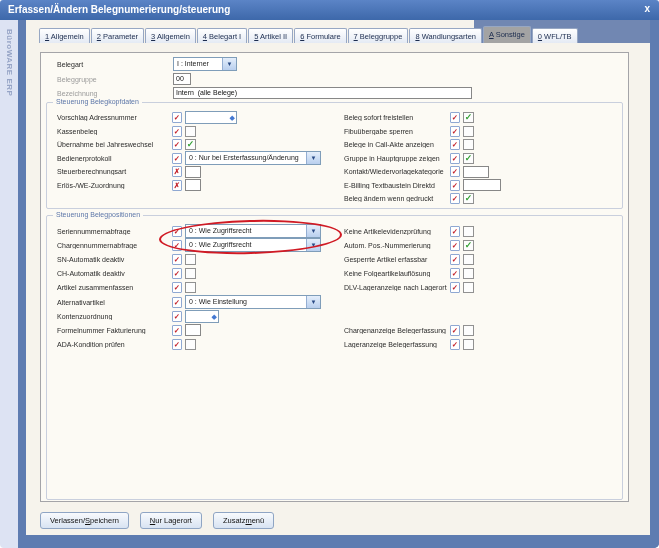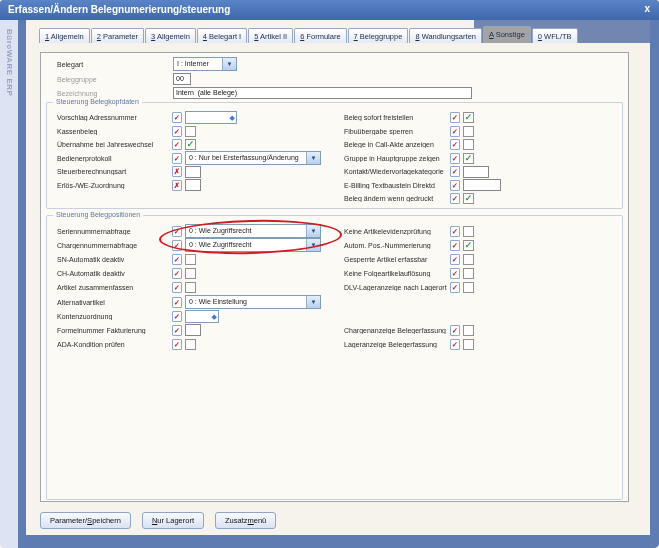--- a/index.html
+++ b/index.html
@@ -299,18 +299,18 @@
           <span class="flag">✓</span>
           <span class="cb"></span>
         </div>
       </div>
     </div>
 
     <div class="red-ellipse"></div>
   </div>
 
   <div class="btnrow">
-    <span class="dlgbtn"><span>Parameter/</span><u>S</u><span>peichern</span></span>
+    <span class="dlgbtn"><span>Verlassen/</span><u>S</u><span>peichern</span></span>
     <span class="dlgbtn"><span></span><u>N</u><span>ur Lagerort</span></span>
     <span class="dlgbtn"><span>Zusatz</span><u>m</u><span>enü</span></span>
   </div>
 
 </div>
 
 </body></html>

